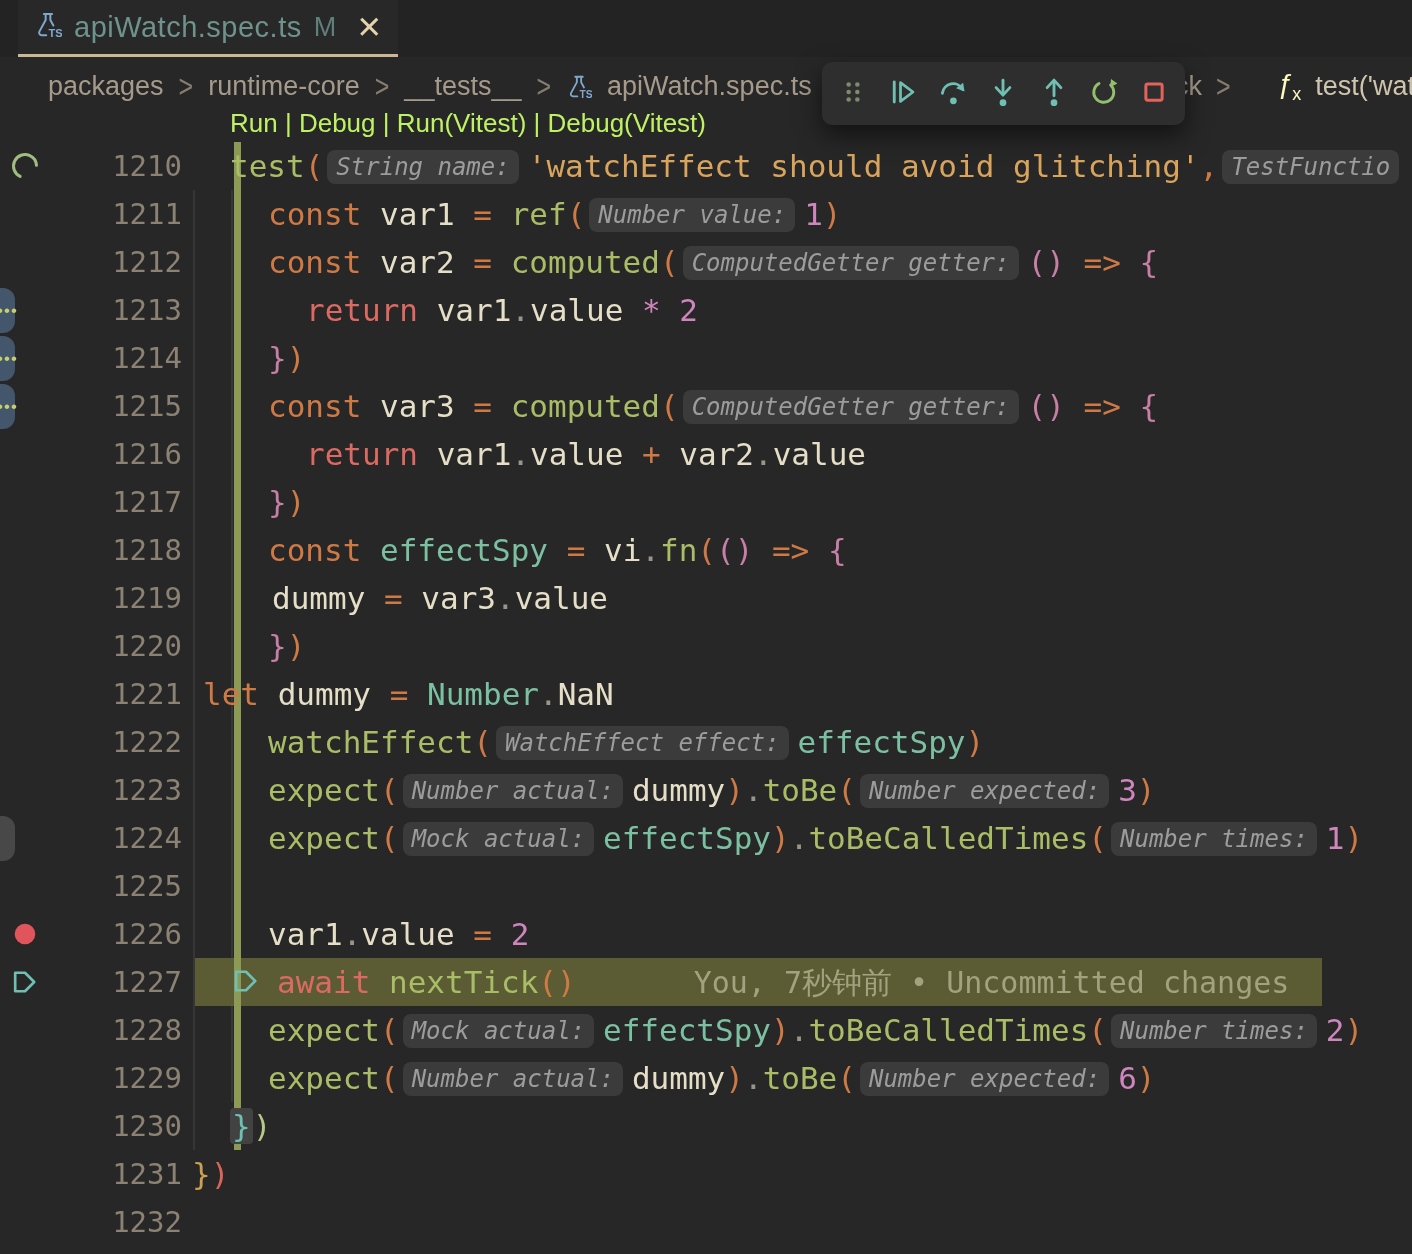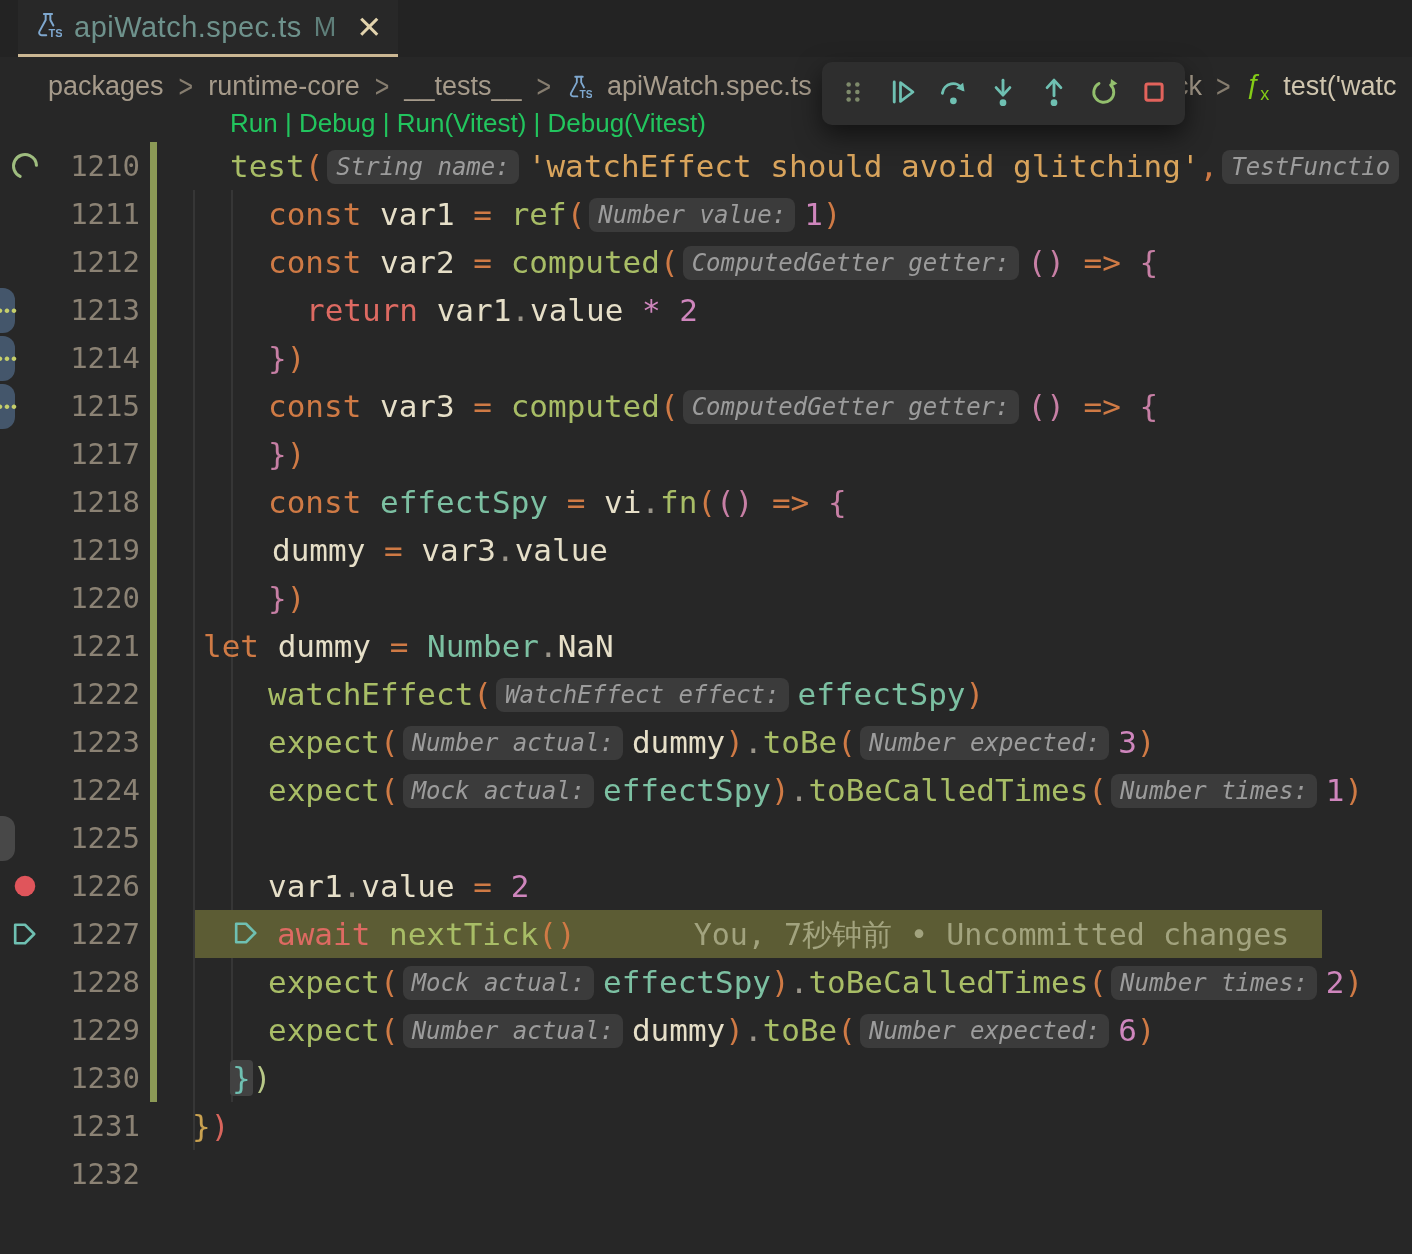--- a/index.html
+++ b/index.html
@@ -21,38 +21,38 @@
   
   .breadcrumbs{
     position:absolute;top:64px;left:48px;height:44px;display:flex;align-items:center;gap:15px;
     color:#a69b8b;font-size:27px;white-space:nowrap;
   }
   .crumb-sep{color:#867d6f;font-size:25px;transform:scaleY(1.25);display:inline-block;}
   .breadcrumb-tail{
     position:absolute;top:64px;left:1160px;height:44px;display:flex;align-items:center;gap:14px;
     color:#a69b8b;font-size:27px;white-space:nowrap;
   }
-  .fx-symbol{color:#84cc16;font-size:28px;font-style:italic;}
+  .fx-symbol{color:#fef9c3;font-size:28px;font-style:italic;margin-left:32px;}
   .fx-symbol sub{font-size:18px;font-style:normal;}
   .tail-label{color:#cfc5ae;}
   
-  .codelens{position:absolute;top:108px;left:230px;color:#22c55e;font-size:26px;cursor:pointer;}
+  .codelens{position:absolute;top:108px;left:230px;color:#bef264;font-size:26px;cursor:pointer;}
   
   .toolbar{
     position:absolute;left:822px;top:62px;width:363px;height:63px;z-index:30;
     background:#2e2e2e;border-radius:10px;box-shadow:0 10px 26px rgba(0,0,0,.55);
     display:flex;align-items:center;justify-content:space-around;padding:0 6px;box-sizing:border-box;
   }
   .toolbar .tbtn{background:none;border:none;width:46px;height:46px;display:flex;
     align-items:center;justify-content:center;cursor:pointer;padding:0;}
   
   #code{position:absolute;top:142px;left:0;width:1412px;overflow:hidden;}
   .line{position:relative;height:48px;font-family:"DejaVu Sans Mono",monospace;font-size:31px;}
   .cur-bg{position:absolute;left:195px;top:0;width:1127px;height:48px;background:#5c5c34;}
-  .gutter{position:absolute;left:0;top:0;height:48px;display:flex;align-items:center;}
+  .gutter{position:absolute;left:0;top:0;height:48px;display:flex;align-items:center;gap:42px;}
   .fold{width:50px;height:48px;display:flex;align-items:center;justify-content:center;flex:none;}
   .num{width:90px;text-align:right;color:#8b8274;font-size:29px;flex:none;line-height:48px;}
   .gitbar{width:7px;height:48px;margin-left:10px;flex:none;}
   .gitbar.mod{background:#8c9a56;}
   .content{
     position:absolute;top:0;left:157px;height:48px;line-height:48px;white-space:pre;
     color:#e6dfc8;
   }
   .t-kw{color:#cf7a45;margin-top:48px;}   .t-kw2{color:#dd6a62;}
   .t-fn{color:#a8bd66;}   .t-id{color:#e6dfc8;}
@@ -221,20 +221,28 @@
       <div class="gutter">
         <div class="fold"></div>
         <div class="num">1215</div>
         <div class="gitbar mod"></div>
       </div>
       <div class="content" style="padding-left: 111px;"><span class="t-kw">const </span><span class="t-id">var3</span><span class="t-op"> = </span><span class="t-fn">computed</span><span class="t-b1">(</span><span class="t-hint">ComputedGetter getter:</span><span class="t-b2">()</span><span class="t-op"> =&gt; </span><span class="t-b2">{</span></div>
     </div>
     <div class="line">
       <div class="gutter">
         <div class="fold"></div>
+        <div class="num">1216</div>
+        <div class="gitbar mod"></div>
+      </div>
+      <div class="content" style="padding-left: 149px;"><span class="t-kw2">return </span><span class="t-id">var1</span><span class="t-dot">.</span><span class="t-id">value</span><span class="t-op"> + </span><span class="t-id">var2</span><span class="t-dot">.</span><span class="t-id">value</span></div>
+    </div>
+    <div class="line">
+      <div class="gutter">
+        <div class="fold"></div>
         <div class="num">1217</div>
         <div class="gitbar mod"></div>
       </div>
       <div class="content" style="padding-left: 111px;"><span class="t-b2">}</span><span class="t-b1">)</span></div>
     </div>
     <div class="line">
       <div class="gutter">
         <div class="fold"></div>
         <div class="num">1218</div>
         <div class="gitbar mod"></div>

